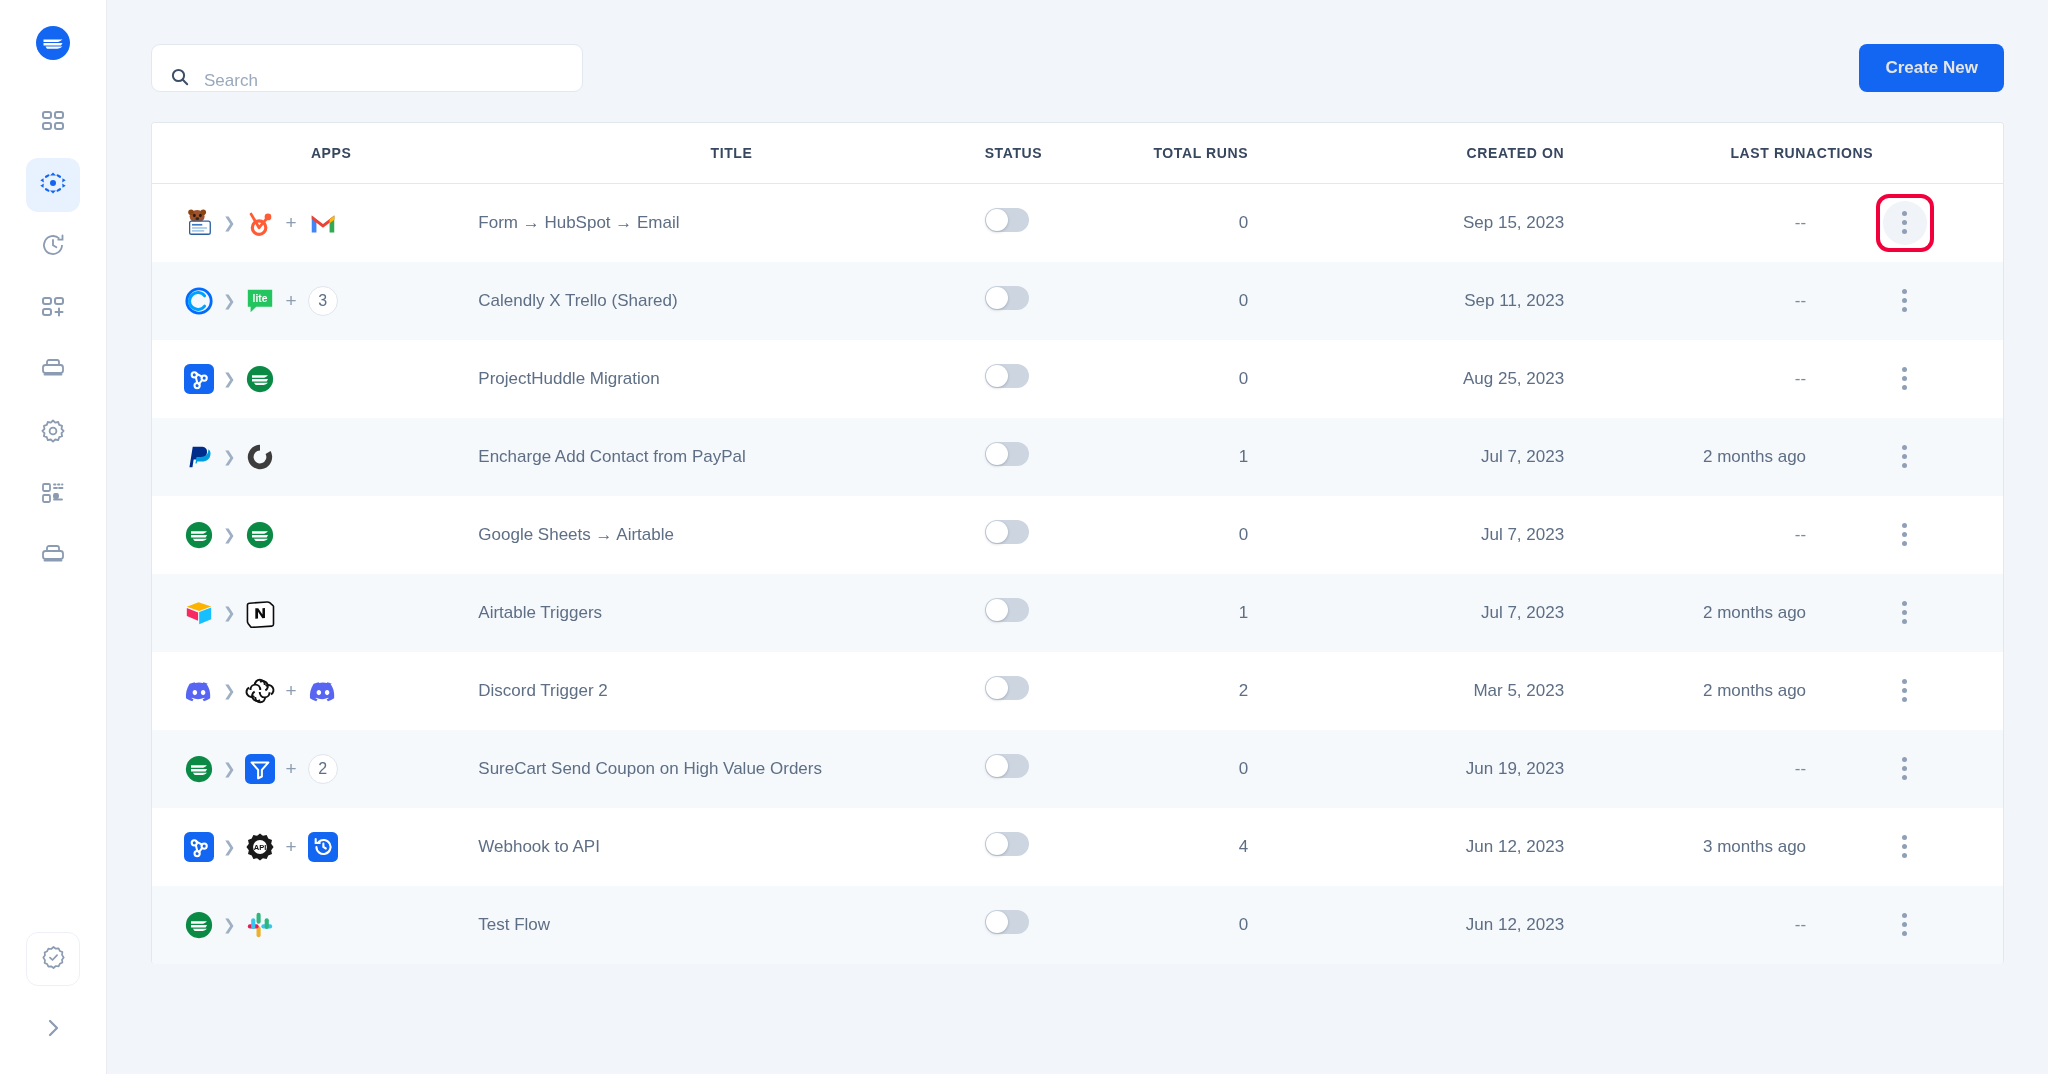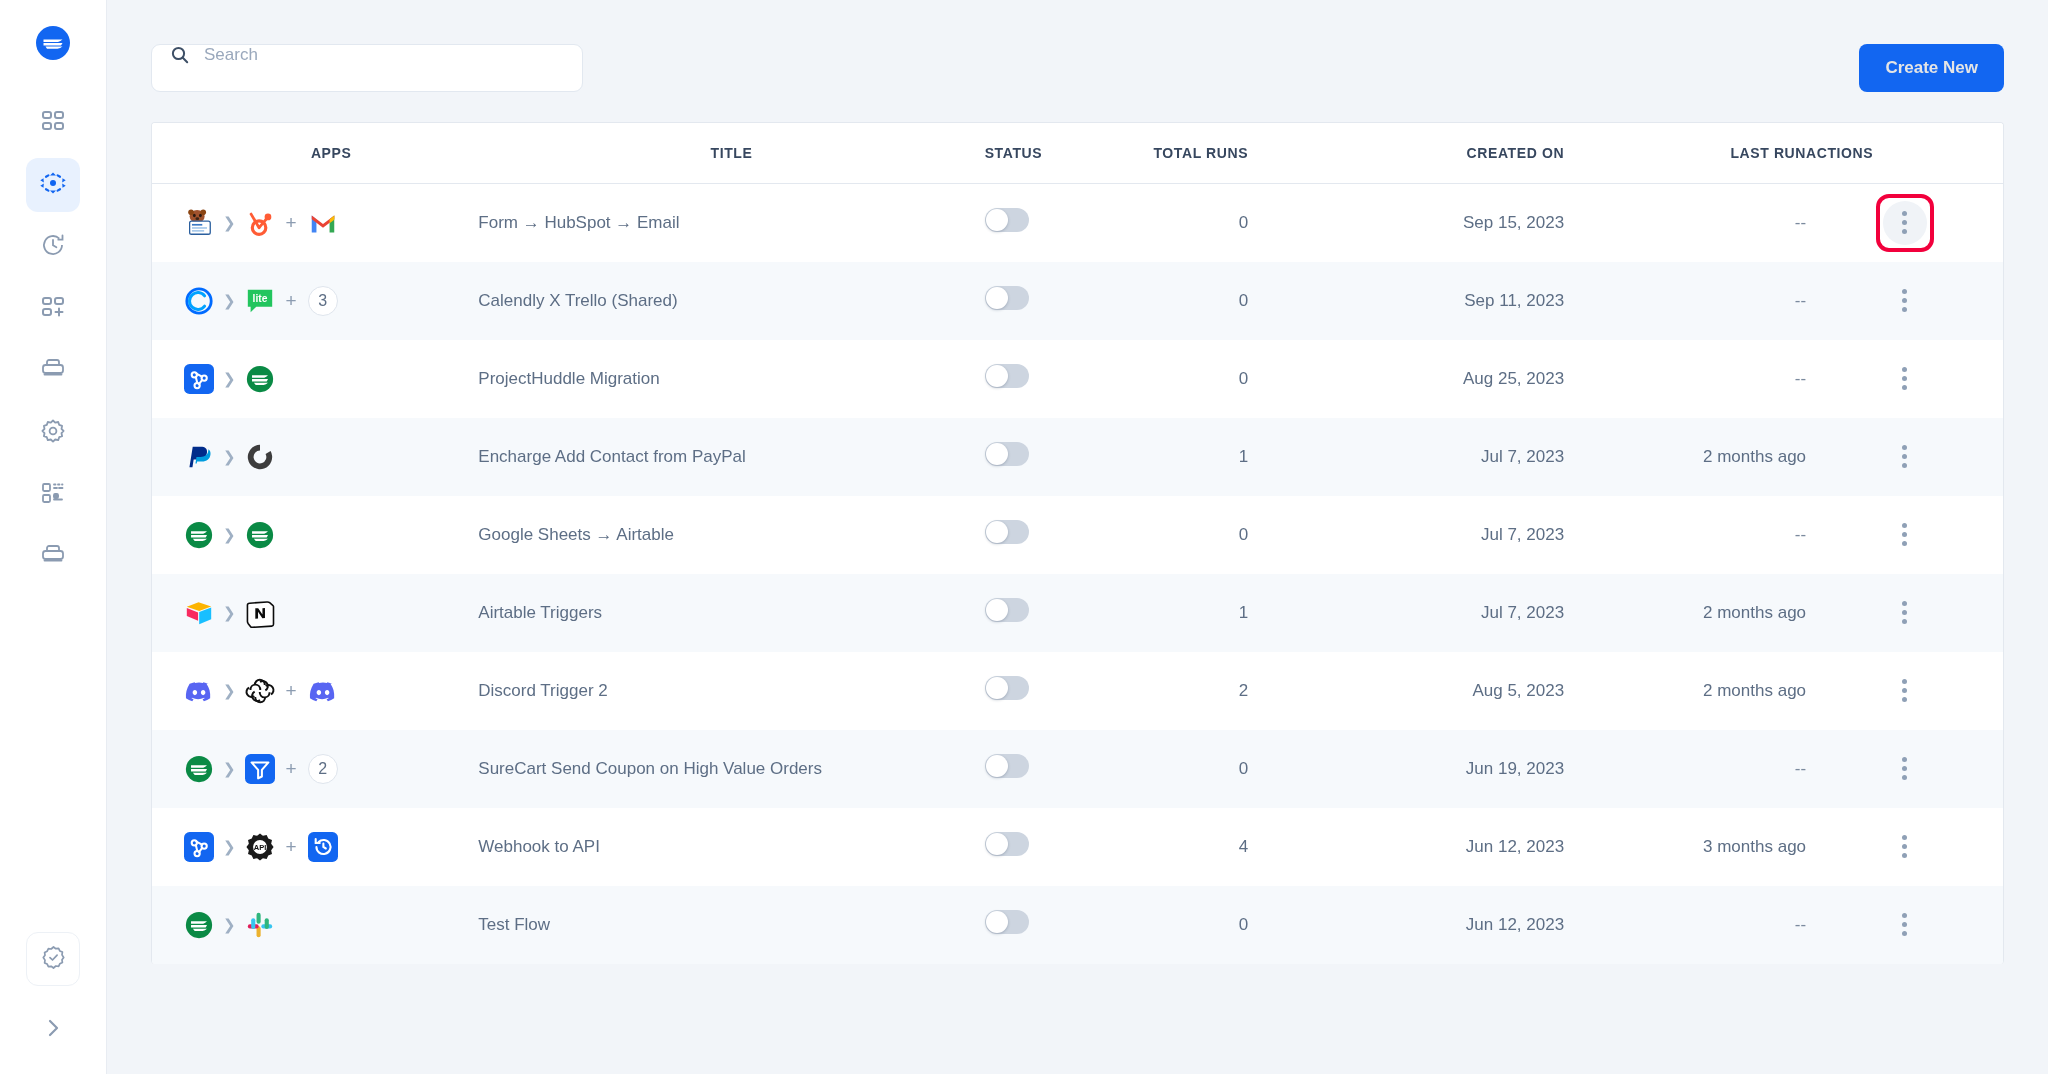--- a/index.html
+++ b/index.html
@@ -69,21 +69,21 @@
     padding: 44px 44px 0 44px;
     overflow: hidden;
   }
   .toolbar {
     display: flex; align-items: center; justify-content: space-between;
     margin-bottom: 30px;
   }
   .search-box {
     width: 432px; height: 48px; background: #ffffff;
     border: 1px solid #e2e8f0; border-radius: 9px;
-    display: flex; align-items: flex-start; gap: 14px;
+    display: flex; align-items: flex-end; gap: 14px;
     padding: 0 18px;
   }
   .search-box input {
     border: 0; outline: 0; background: transparent;
     font-size: 17px; color: #5a6a80;
     font-family: "Liberation Sans", sans-serif;
     width: 100%;
   }
   .search-box input::placeholder { color: #9aa8bc; }
   .create-btn {
@@ -542,21 +542,21 @@
                     <span>
                       <svg class="ico" viewBox="0 0 32 32">
                         <path d="M26 8.3A22 22 0 0 0 20.6 6.6l-.4.8a17 17 0 0 0-8.4 0l-.4-.8A22 22 0 0 0 6 8.3C2.6 13.5 1.7 18.6 2.1 23.6a22 22 0 0 0 6.7 3.4l1.4-2.2a14 14 0 0 1-2.2-1.1l.5-.4a15.5 15.5 0 0 0 13 0l.5.4a14 14 0 0 1-2.2 1.1l1.4 2.2a22 22 0 0 0 6.7-3.4c.5-5.9-.9-11-3.9-15.3zM11.6 20.4c-1.3 0-2.4-1.2-2.4-2.7s1-2.7 2.4-2.7 2.4 1.2 2.4 2.7-1.1 2.7-2.4 2.7zm8.8 0c-1.3 0-2.4-1.2-2.4-2.7s1-2.7 2.4-2.7 2.4 1.2 2.4 2.7-1.1 2.7-2.4 2.7z" fill="#5865f2"></path>
                       </svg>
                     </span>
                   </div>
                 </td>
     <td class="col-title"><span>Discord Trigger 2</span></td>
     <td class="col-status"><span class="toggle"></span></td>
     <td class="col-runs">2</td>
-    <td class="col-created">Aug 5, 2023</td>
+    <td class="col-created">Mar 5, 2023</td>
     <td class="col-lastrun"><span class="">2 months ago</span></td>
     <td class="col-actions"><span class="kebab">
                     <span></span>
                     <span></span>
                     <span></span>
                   </span></td>
   </tr>
               <tr>
     <td class="col-apps">
                   <div class="apps-cell">

